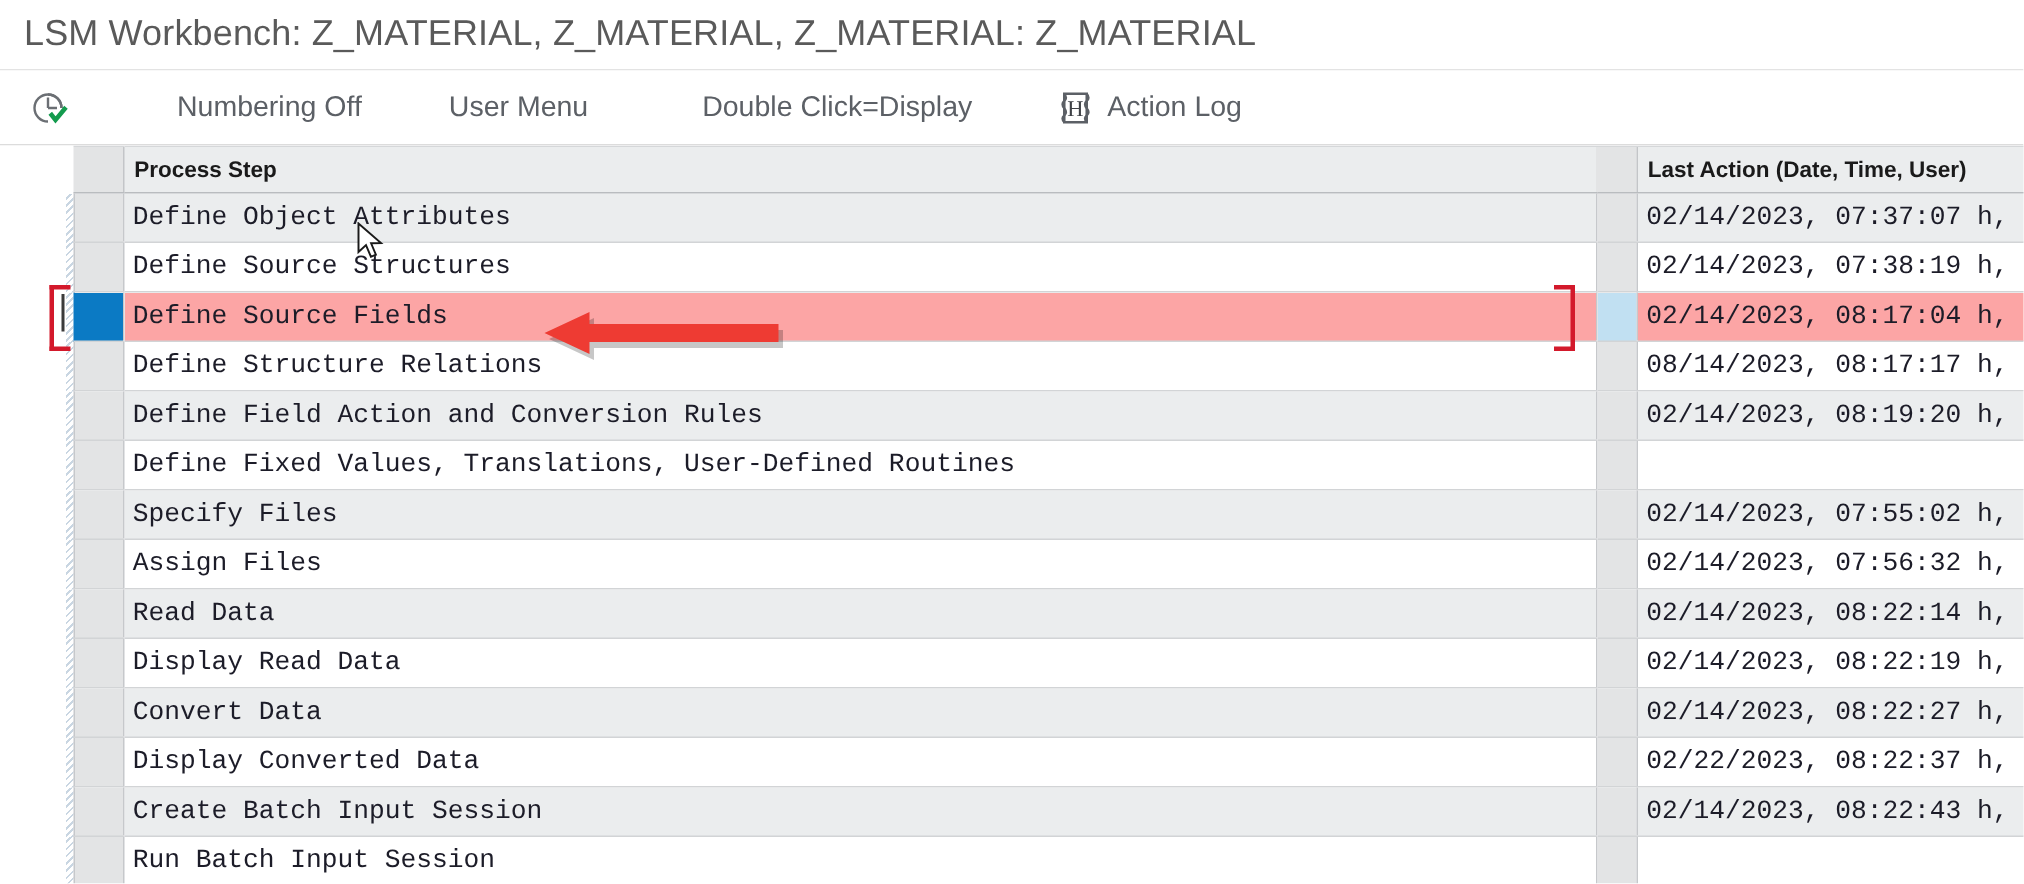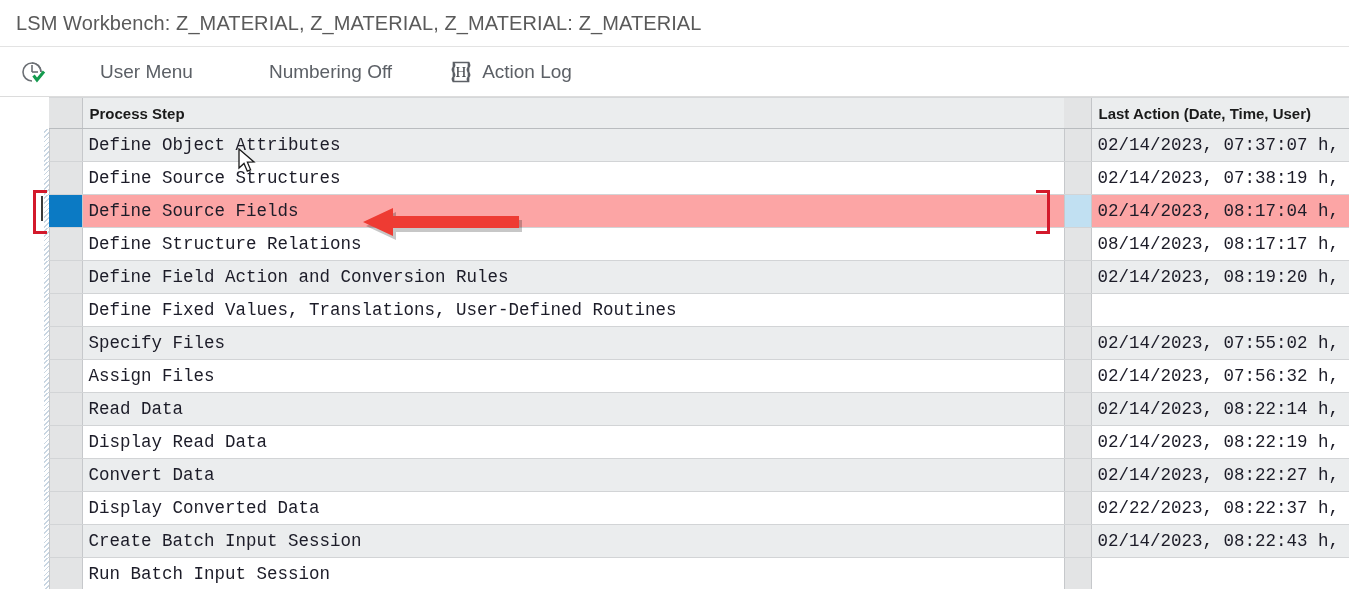--- a/index.html
+++ b/index.html
@@ -25,21 +25,21 @@
   .titlebar {
     height: 47px;
     box-sizing: border-box;
     display: flex;
     align-items: center;
     padding-left: 16px;
     background: #ffffff;
     border-bottom: 1px solid #e3e3e3;
   }
   .titlebar .title {
-    font-size: 20px;
+    font-size: 24px;
     color: #5a5a5a;
     font-family: "Liberation Sans", sans-serif;
     letter-spacing: 0.1px;
     white-space: nowrap;
   }
 
   
   .toolbar {
     height: 50px;
     box-sizing: border-box;
@@ -203,28 +203,31 @@
         <svg width="26" height="26" viewBox="0 0 26 26">
           <path d="M21 13 A9 9 0 1 0 12 22" fill="none" stroke="#6b6f74" stroke-width="1.6"></path>
           <path d="M21 13 A9 9 0 0 0 12 4" fill="none" stroke="#6b6f74" stroke-width="1.6"></path>
           <line x1="12" y1="6" x2="12" y2="13" stroke="#6b6f74" stroke-width="1.6"></line>
           <line x1="12" y1="13" x2="18" y2="13" stroke="#6b6f74" stroke-width="1.6"></line>
           <path d="M13.5 16.5 L17 21 L24 12.5" fill="none" stroke="#149b4e" stroke-width="3" stroke-linecap="butt" stroke-linejoin="miter"></path>
         </svg>
       </span>
     </div>
 
+    <div class="tb-item tb-gap-2">
+      <span class="tb-label">Numbering Off</span>
+    </div>
+
     <div class="tb-item tb-gap-1">
       <span class="tb-label">User Menu</span>
     </div>
 
-    <div class="tb-item tb-gap-2">
-      <span class="tb-label">Numbering Off</span>
-    </div>
-
+    <div class="tb-item tb-gap-3">
+      <span class="tb-label">Double Click=Display</span>
+    </div>
 
 
     <div class="tb-item" style="margin-left:28px;">
       <span class="tb-icon">
         <svg width="24" height="26" viewBox="0 0 24 26">
           <path d="M4.5 3.5 L19.5 3.5 L19.5 22.5 L4.5 22.5 Z" fill="#ffffff" stroke="#5c6066" stroke-width="1.7"></path>
           <path d="M4.5 3.5 q2.4 3 0 4.8 q-2.4 1.9 0 4.9 q2.4 3 0 4.8 q-2.4 1.9 0 4.5" fill="none" stroke="#5c6066" stroke-width="1.5"></path>
           <path d="M19.5 3.5 q2.4 3 0 4.8 q-2.4 1.9 0 4.9 q2.4 3 0 4.8 q-2.4 1.9 0 4.5" fill="none" stroke="#5c6066" stroke-width="1.5"></path>
           <text x="12" y="18" text-anchor="middle" font-family="Liberation Serif, serif" font-size="15" fill="#3f4247">H</text>
         </svg>

